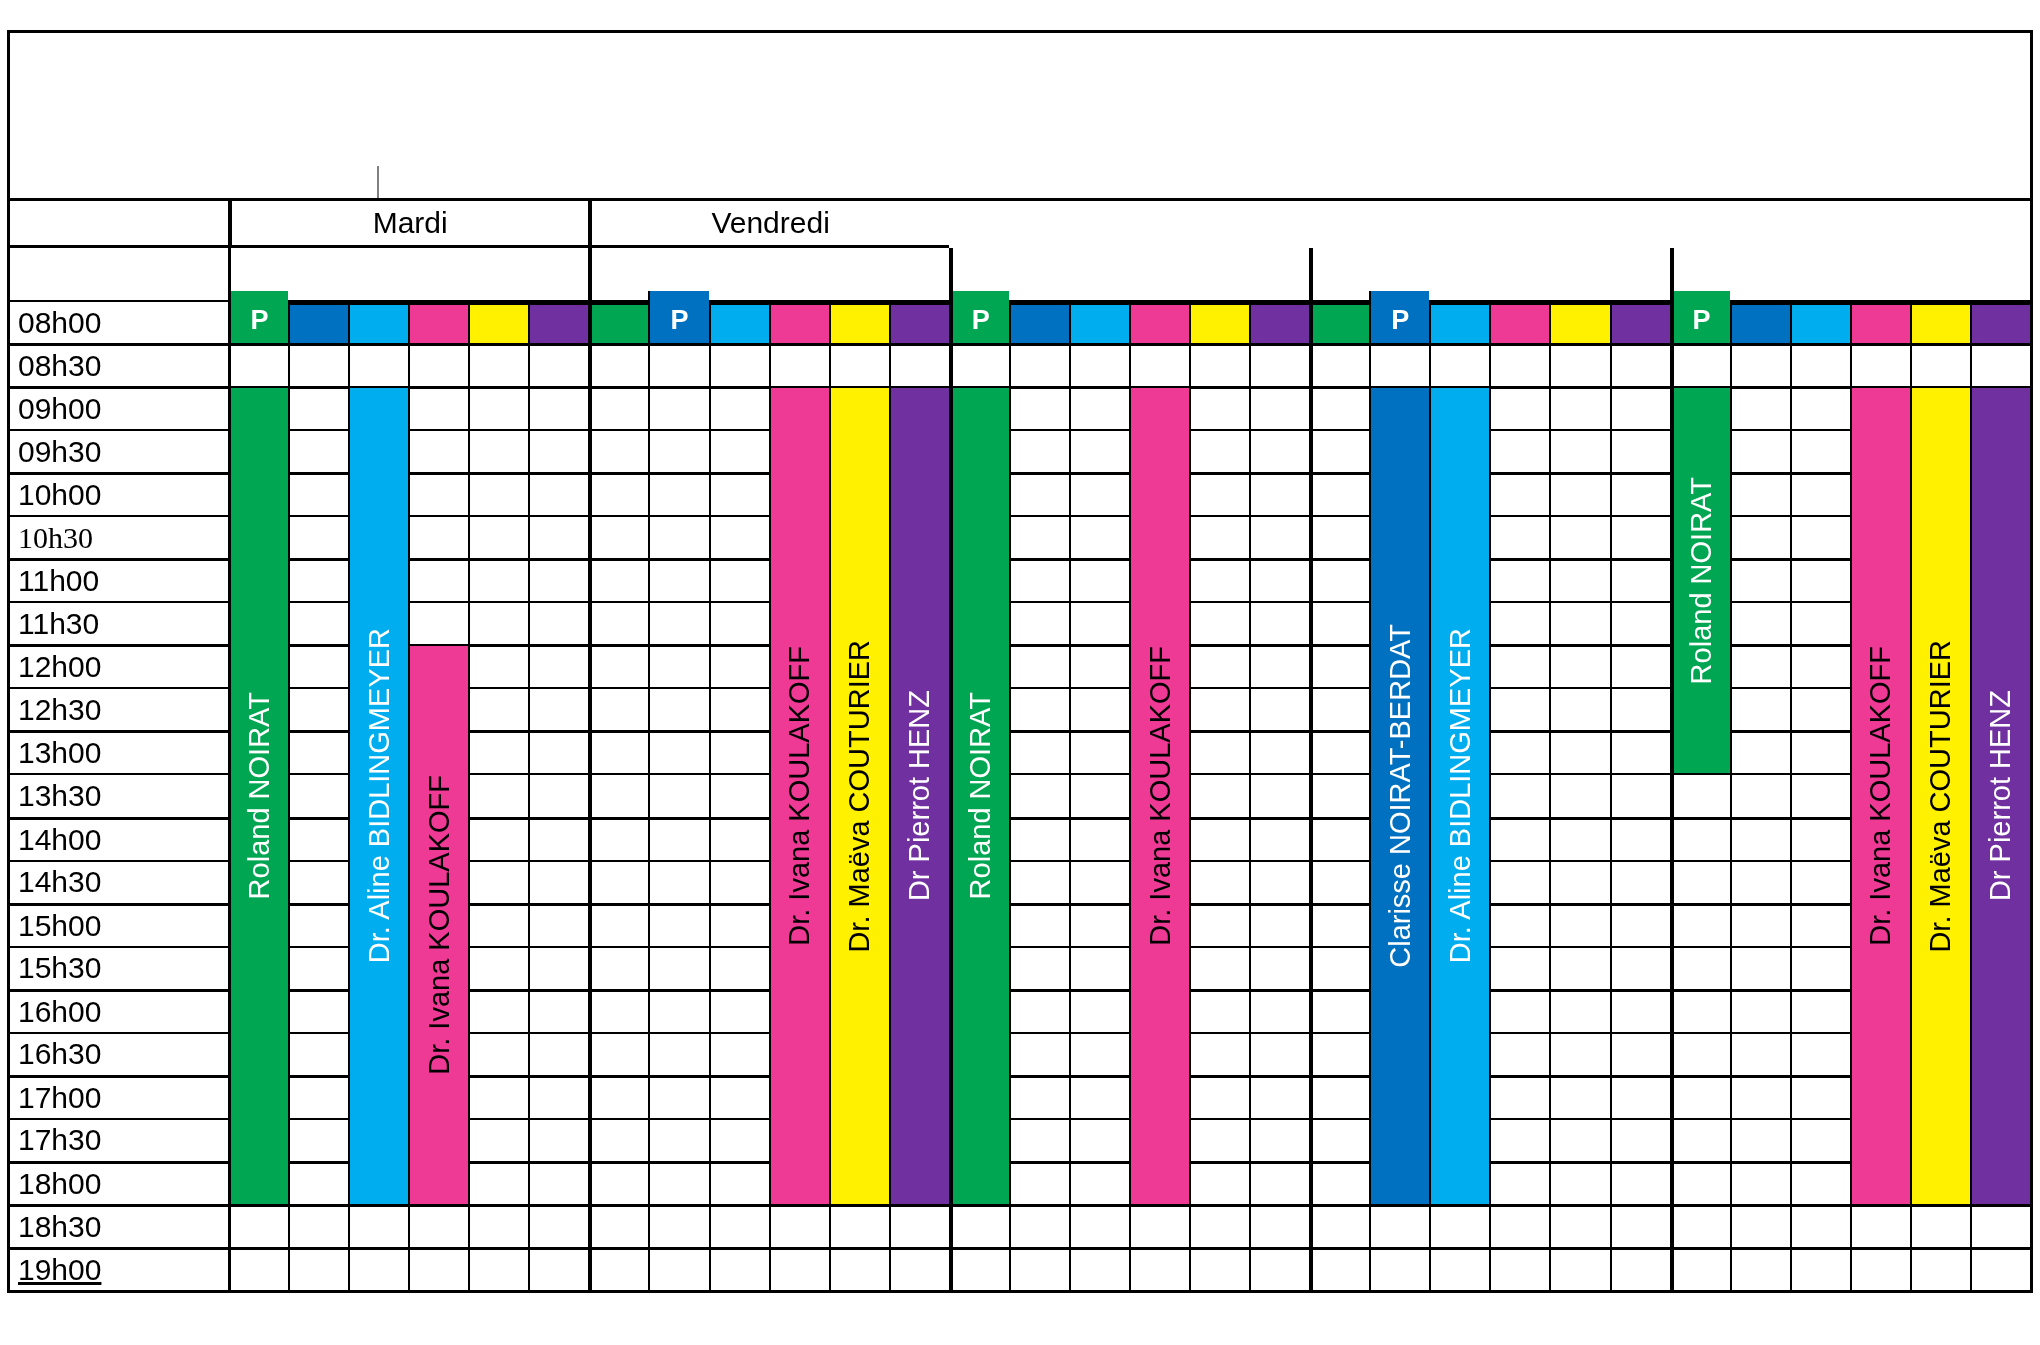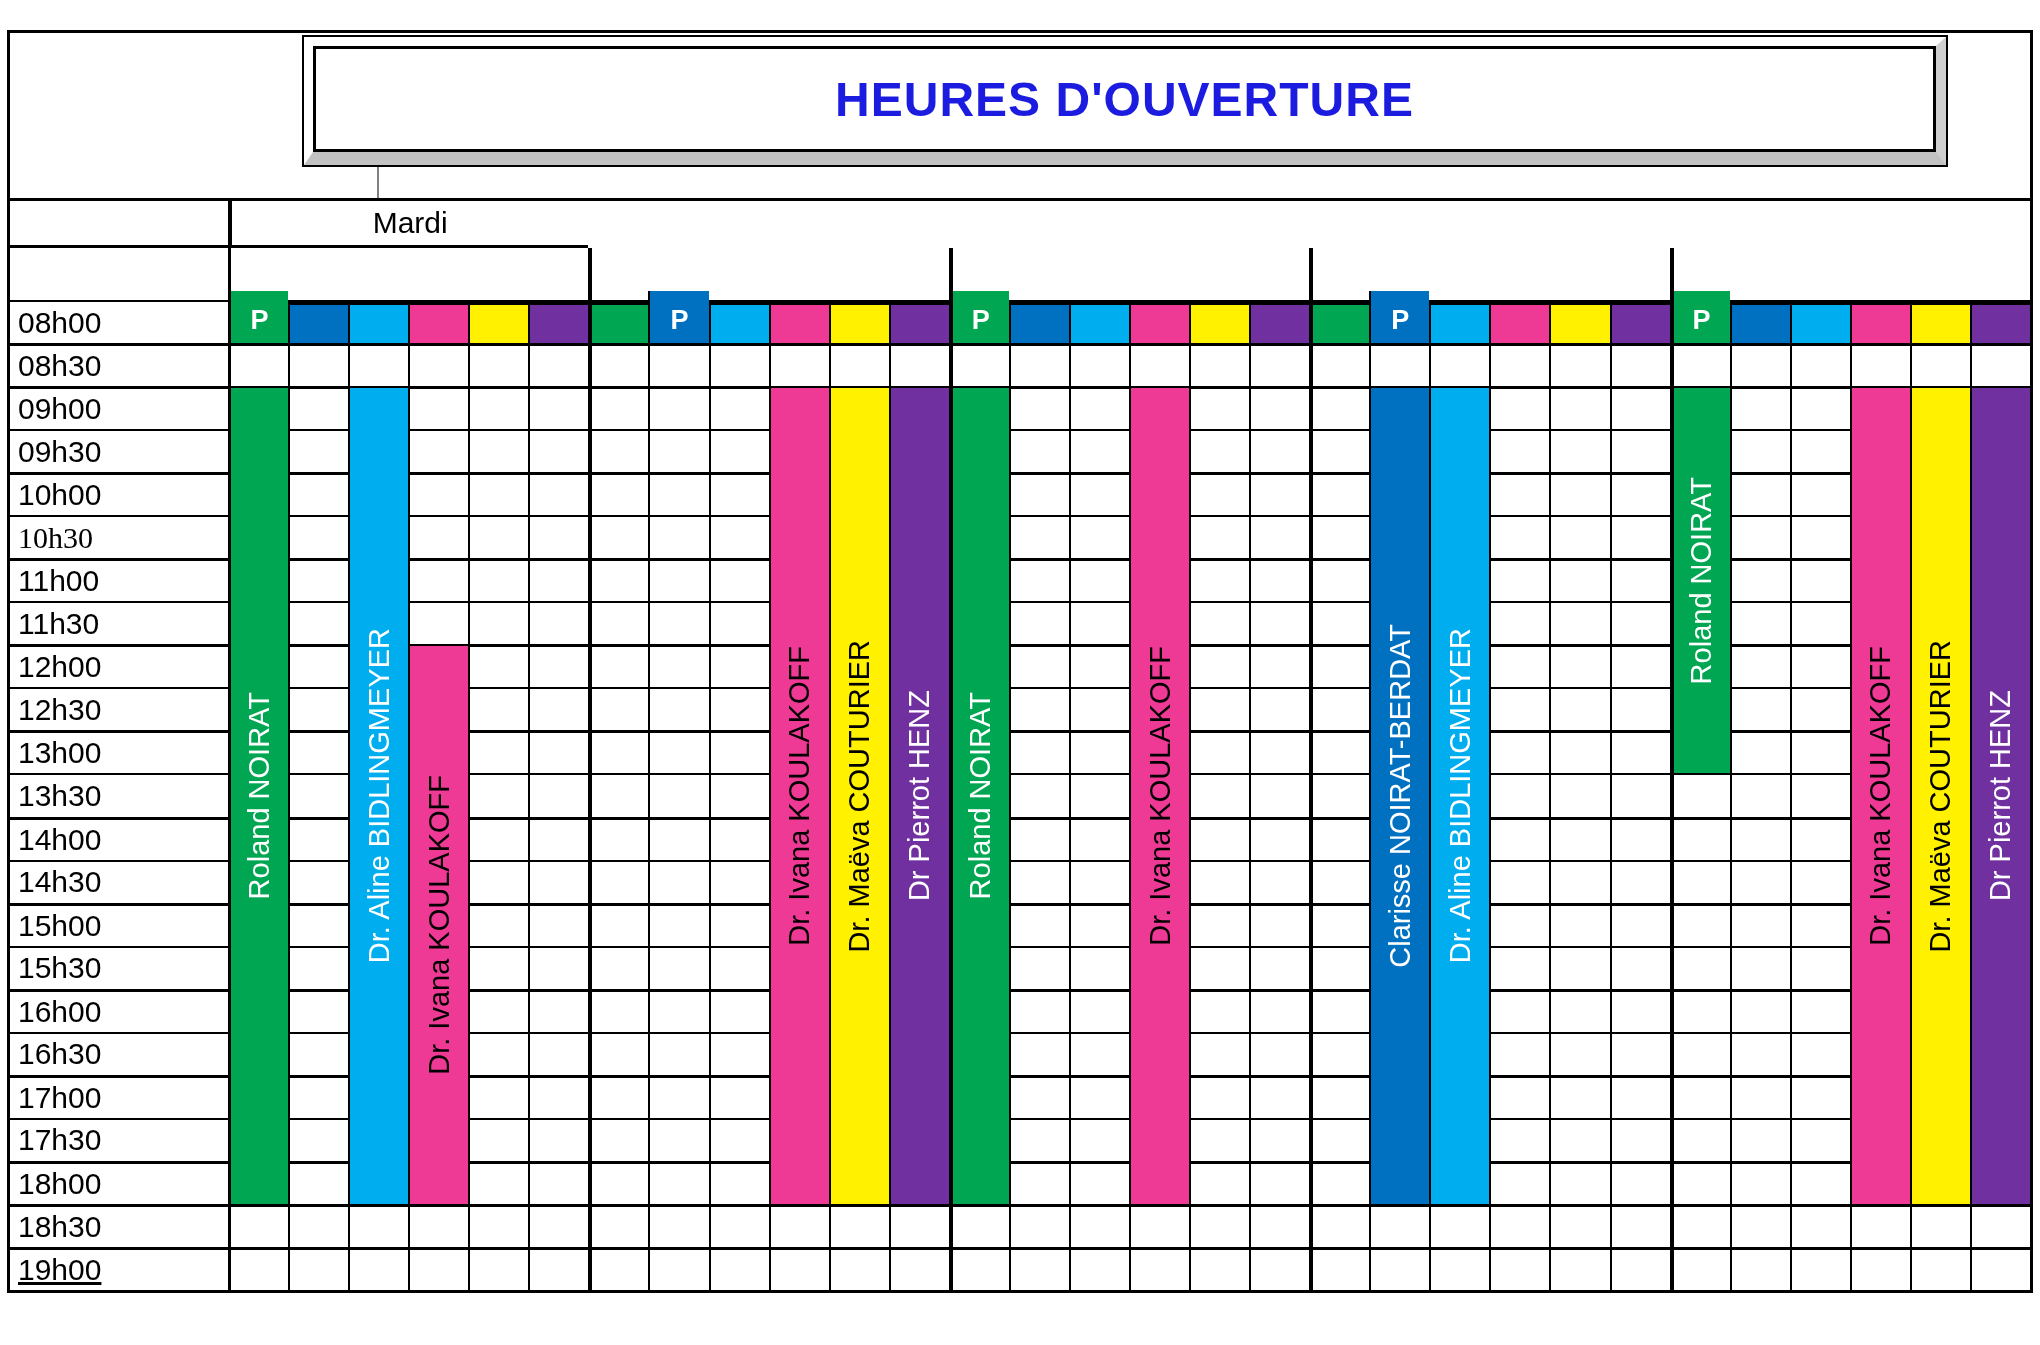--- a/index.html
+++ b/index.html
@@ -38,34 +38,28 @@
   .pchip{z-index:2;display:flex;align-items:center;justify-content:center;color:#fff;
         font-weight:bold;font-size:27px;box-sizing:border-box;border:0 solid #000;
         margin-top:-9px;padding-top:7px;min-width:0;min-height:0;}
 </style>
 </head>
 <body>
 
 <div class="page">
   <div class="sheet-outline"></div>
 
-  <div class="title-box">
-    <div class="bevel">
-      <div class="title-inner">
-        <span class="title-text" style="color: rgb(28, 28, 224);">HEURES D'OUVERTURE</span>
-      </div>
-    </div>
-  </div>
 
   <div class="connector"></div>
 
   <div class="tbl">
     <div class="hdr" id="hdr">
         <div class="hcell thead"></div>
         <div class="hcell day">Mardi</div>
+        <div class="hcell day">Vendredi</div>
       </div>
     <div class="gap" id="gap">
         <div class="gcell time"></div>
         <div class="gcell day first"></div>
         <div class="gcell day"></div>
         <div class="gcell day"></div>
         <div class="gcell day"></div>
         <div class="gcell day"></div>
       </div>
     <div class="grid" id="grid">

